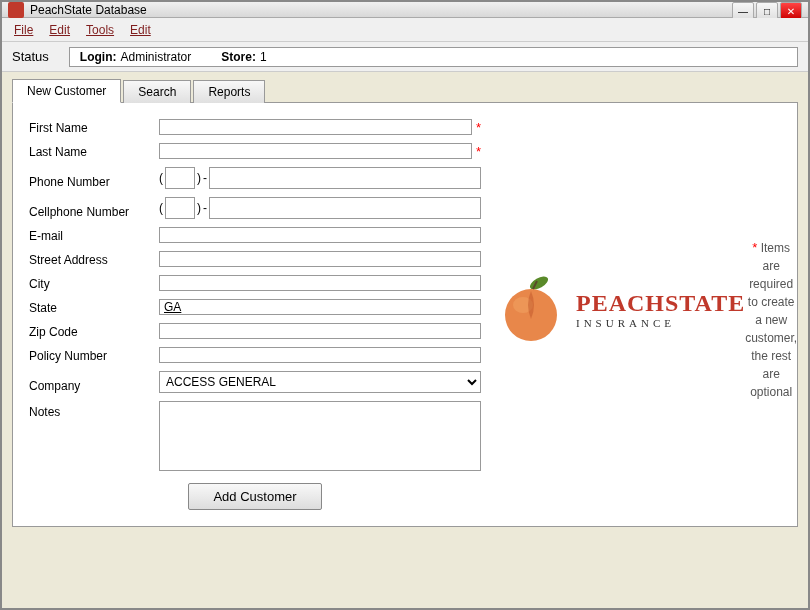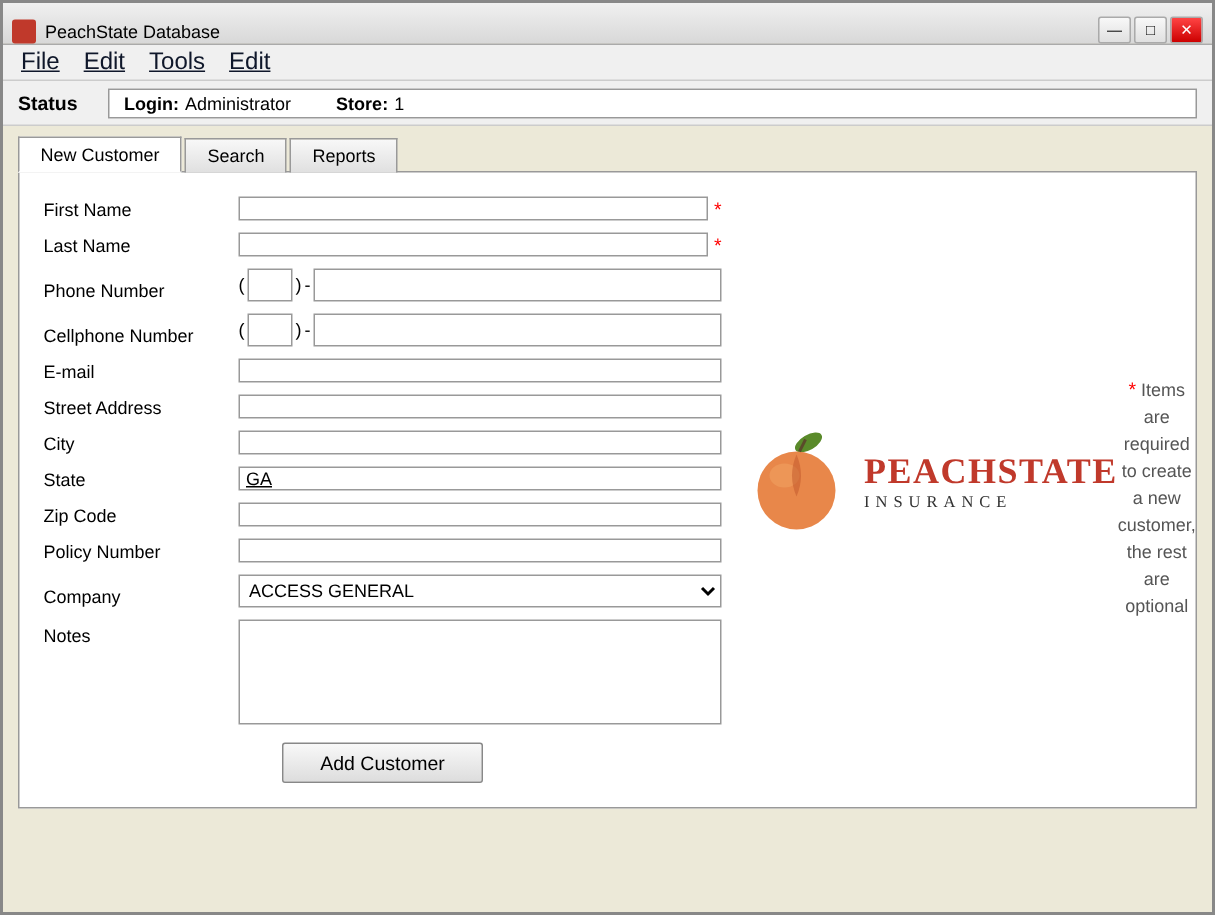--- a/index.html
+++ b/index.html
@@ -10,24 +10,24 @@
       width: 810px;
       height: 610px;
       overflow: hidden;
     }
 
     
     .title-bar {
       background: linear-gradient(to bottom, #f0f0f0, #d8d8d8);
       border-bottom: 1px solid #aaa;
       display: flex;
-      align-items: flex-end;
+      align-items: flex-start;
       justify-content: space-between;
       padding: 0 6px;
-      height: 28px;
+      height: 16px;
     }
     .title-bar-left {
       display: flex;
       align-items: center;
       gap: 6px;
     }
     .title-icon {
       width: 16px;
       height: 16px;
       background: #c0392b;
@@ -61,38 +61,38 @@
       background: #f0f0f0;
       border-bottom: 1px solid #ccc;
       display: flex;
       align-items: center;
       padding: 2px 4px;
       height: 24px;
     }
     .menu-item {
       padding: 2px 8px;
       cursor: pointer;
-      font-size: 16px;
-      color: #0f172a;
+      font-size: 12px;
+      color: #7f1d1d;
       text-decoration: underline;
     }
 
     
     .status-bar {
       background: #f0f0f0;
       padding: 4px 10px;
       display: flex;
       align-items: center;
       gap: 0;
       height: 30px;
       border-bottom: 1px solid #ccc;
     }
     .status-label {
       font-size: 13px;
-      font-weight: bold;
+      font-weight: normal;
       margin-right: 20px;
     }
     .status-content {
       background: white;
       border: 1px solid #999;
       padding: 2px 10px;
       flex: 1;
       font-size: 12px;
       display: flex;
       align-items: flex-start;

